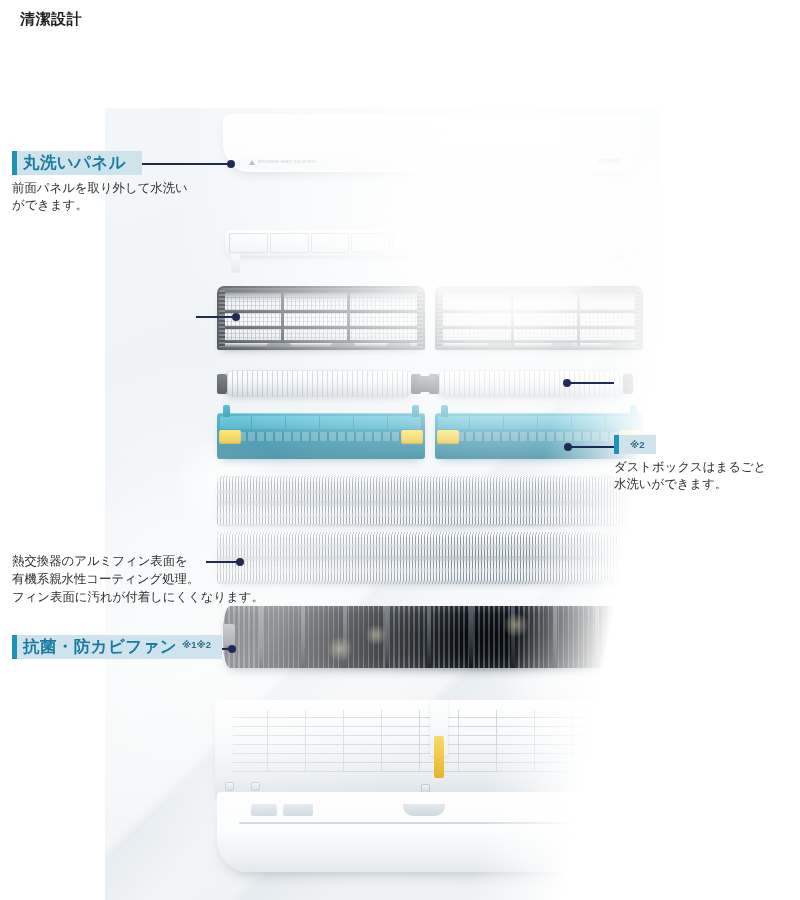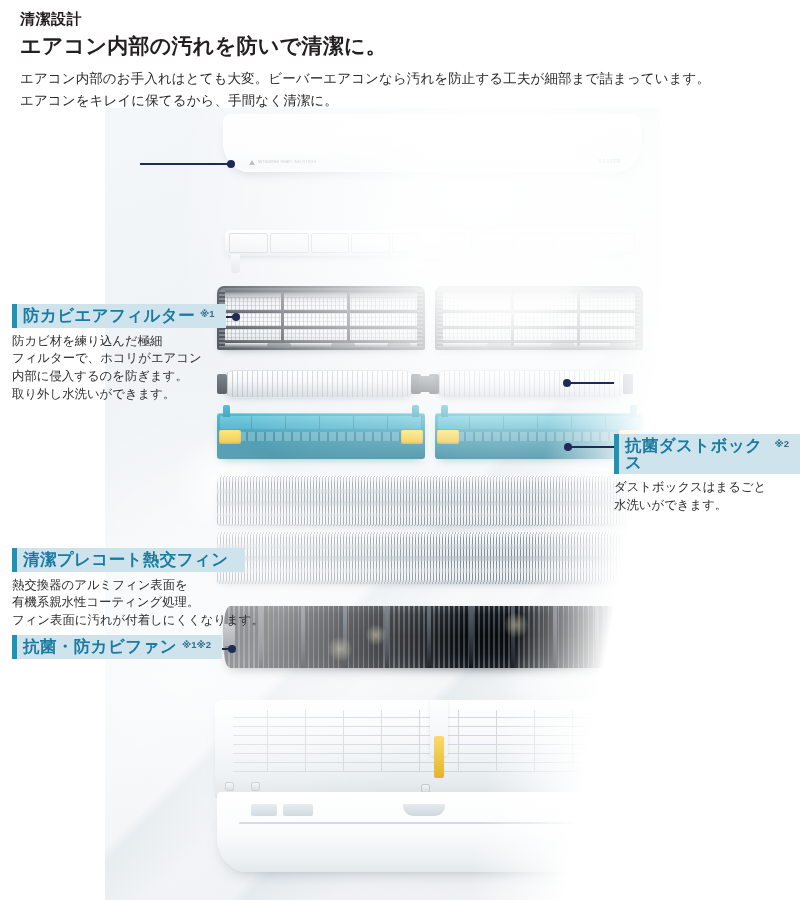--- a/index.html
+++ b/index.html
@@ -218,23 +218,20 @@
   
   .leader{ position:absolute; height:2px; background:#1f2a55;}
   .leader-dot{ position:absolute; width:8px; height:8px; border-radius:50%; background:#1f2a55;}
 </style>
 </head>
 <body>
 
 <div id="root">
 
   <div class="hdr-kicker">清潔設計</div>
-  <div class="hdr-title">エアコン内部の汚れを防いで清潔に。</div>
-  <div class="hdr-lead">エアコン内部のお手入れはとても大変。ビーバーエアコンなら汚れを防止する工夫が細部まで詰まっています。
-エアコンをキレイに保てるから、手間なく清潔に。</div>
 
   <div class="stage">
     <div class="glow" style="left:300px;top:10px;width:150px;height:110px;"></div>
     <div class="glow" style="left:60px;top:330px;width:120px;height:90px;"></div>
     <div class="glow" style="left:360px;top:470px;width:160px;height:120px;"></div>
     <div class="glow" style="left:180px;top:600px;width:170px;height:120px;"></div>
 
     <div class="part panel">
       <div class="panel-logo">
         <div class="tri"></div>
@@ -433,47 +430,40 @@
 
   <div class="leader" style="left:568px;top:446px;width:46px;"></div>
   <div class="leader-dot" style="left:564px;top:443px;"></div>
 
   <div class="leader" style="left:206px;top:561px;width:34px;"></div>
   <div class="leader-dot" style="left:236px;top:558px;"></div>
 
   <div class="leader" style="left:196px;top:648px;width:36px;"></div>
   <div class="leader-dot" style="left:228px;top:645px;"></div>
 
-
-  <div class="callout" style="left:12px;top:304px;">
+  <div class="callout" style="left:12px;top:151px;">
     <div class="badge">
-      <span class="badge-txt">防カビエアフィルター</span>
-      <span class="badge-note">※1</span>
-    </div>
-    <div class="desc">防カビ材を練り込んだ極細
-フィルターで、ホコリがエアコン
-内部に侵入するのを防ぎます。
-取り外し水洗いができます。</div>
+      <span class="badge-txt">丸洗いパネル</span>
+      <span class="badge-note"></span>
+    </div>
+    <div class="desc">前面パネルを取り外して水洗い
+ができます。</div>
   </div>
+
 
 
   <div class="callout" style="left:614px;top:434px;">
     <div class="badge">
-      <span class="badge-txt">抗菌ダストボックス</span>
       <span class="badge-note">※2</span>
     </div>
     <div class="desc">ダストボックスはまるごと
 水洗いができます。</div>
   </div>
 
   <div class="callout" style="left:12px;top:548px;">
-    <div class="badge">
-      <span class="badge-txt">清潔プレコート熱交フィン</span>
-      <span class="badge-note"></span>
-    </div>
     <div class="desc">熱交換器のアルミフィン表面を
 有機系親水性コーティング処理。
 フィン表面に汚れが付着しにくくなります。</div>
   </div>
 
   <div class="callout" style="left:12px;top:635px;text-align:right;">
     <div class="badge">
       <span class="badge-txt">抗菌・防カビファン</span>
       <span class="badge-note">※1※2</span>
     </div>

